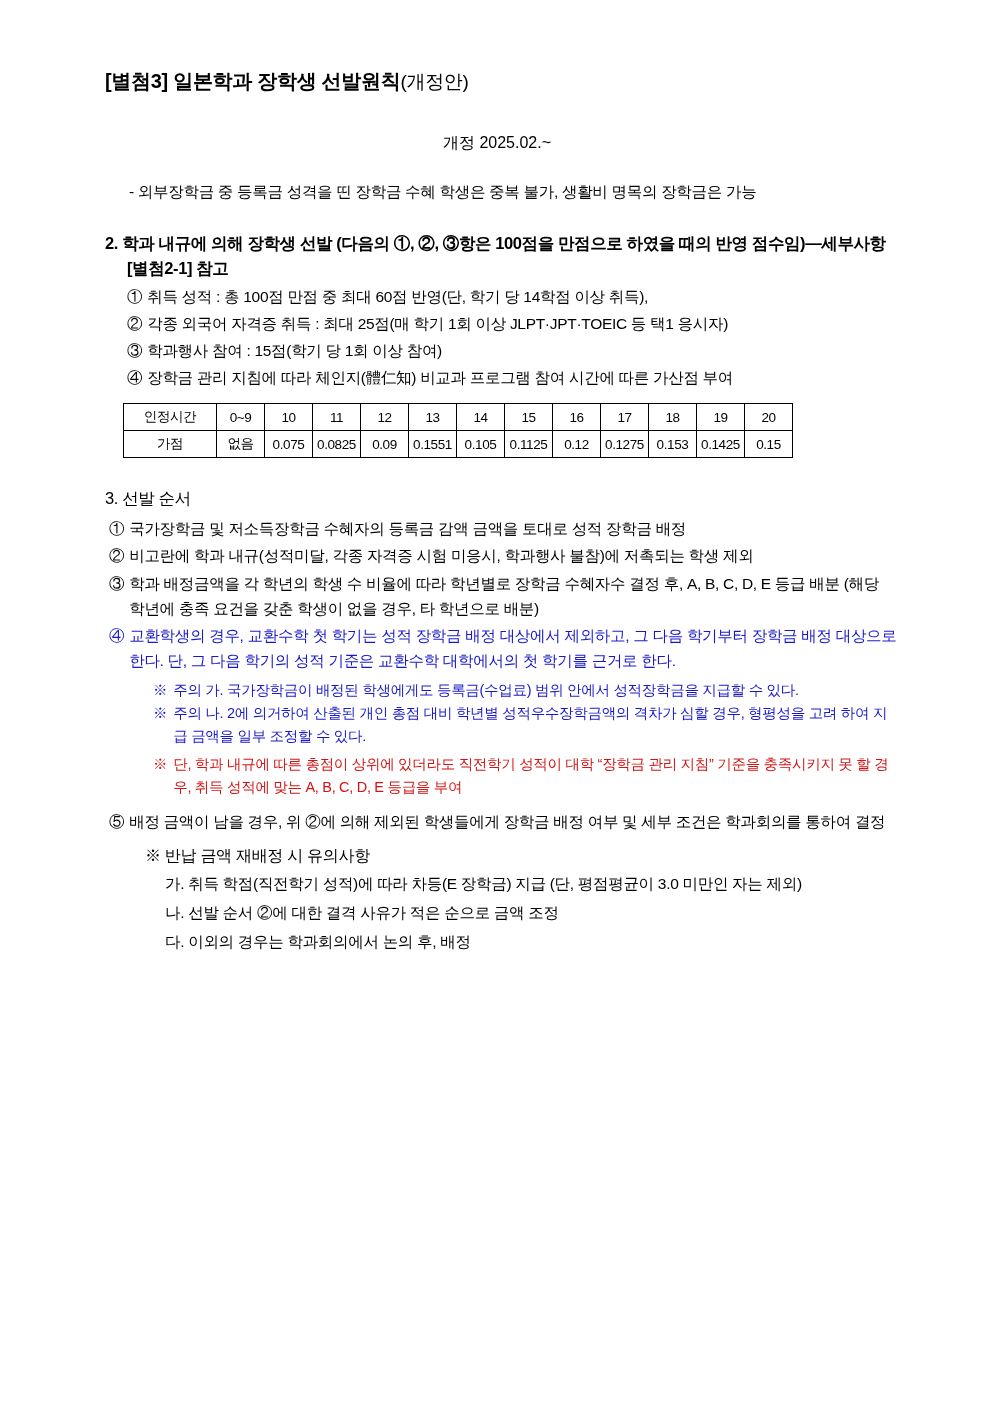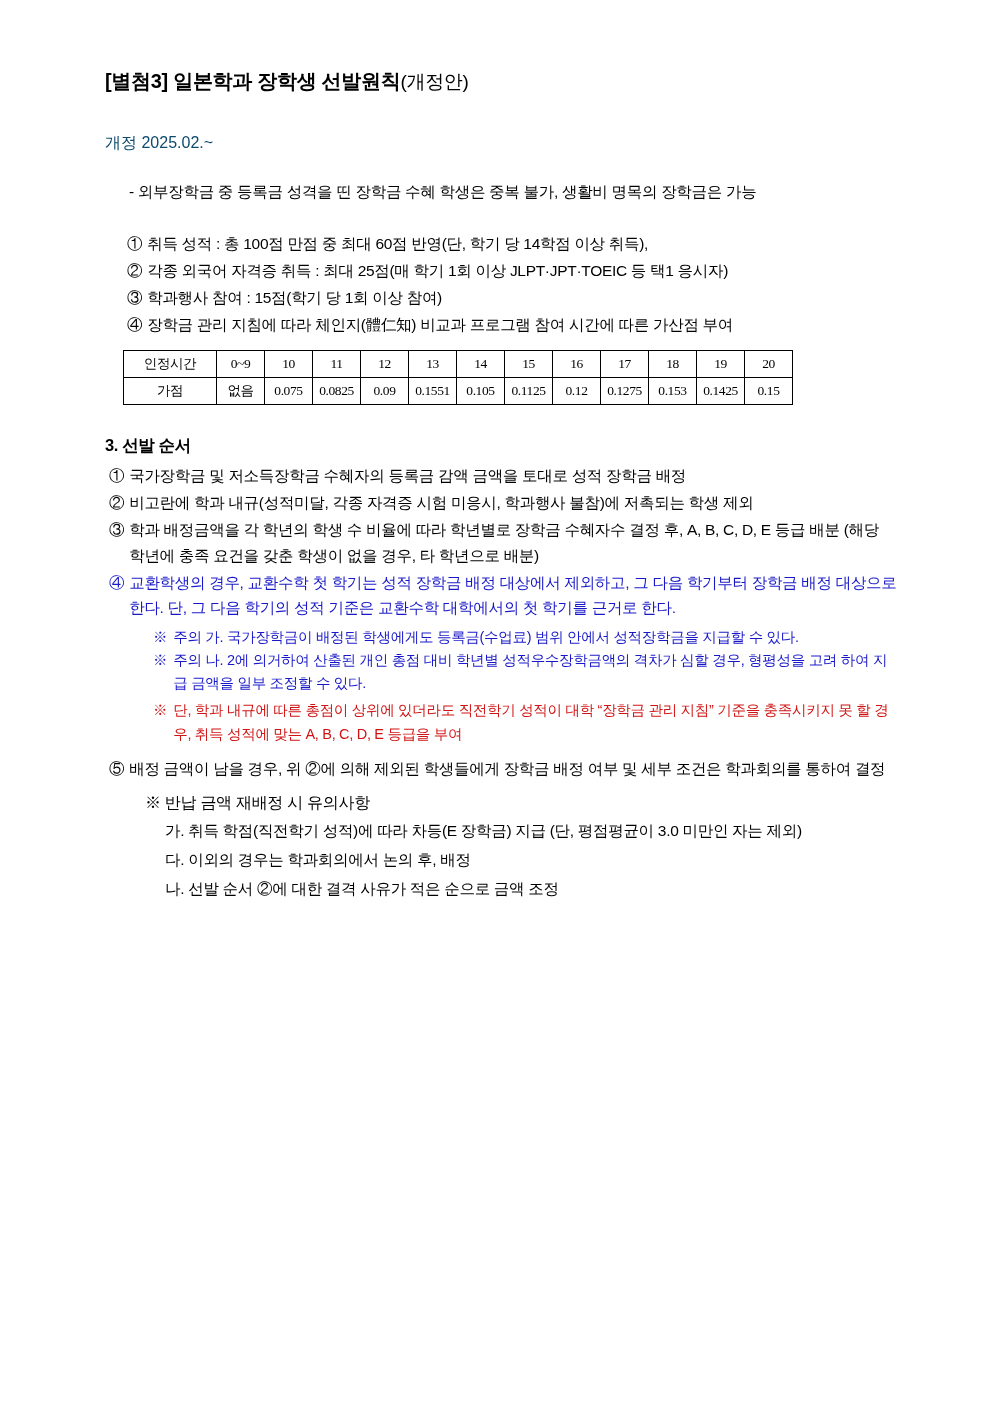--- a/index.html
+++ b/index.html
@@ -26,22 +26,22 @@
     letter-spacing: -0.3px;
     margin: 8px 0 0 0;
   }
   .doc-title .suffix {
     font-weight: normal;
     font-size: 19px;
     text-align: right;
   }
   .revision-line {
     margin-top: 38px;
-    text-align: left;
-    color: #0c4a6e;
+    text-align: center;
+    color: #000000;
     font-size: 16px;
     padding-right: 8px;
   }
   .section {
     margin-top: 26px;
   }
   .sec-head {
     font-size: 16.5px;
     font-weight: bold;
     line-height: 1.55;
@@ -73,36 +73,35 @@
     flex: 1 1 auto;
   }
   .blue {
     color: #1818c8;
   }
   table.grade-table {
     border-collapse: collapse;
     margin: 13px 0 0 18px;
     width: 670px;
     table-layout: fixed;
-    font-family: Liberation Serif, serif;
   }
   table.grade-table td {
     border: 1px solid #000000;
     font-size: 13.5px;
     text-align: center;
     height: 24px;
     padding: 1px 2px;
     letter-spacing: -0.4px;
   }
   table.grade-table td.label {
     width: 88px;
   }
   .sec3-title {
     font-size: 16.5px;
-    font-weight: bold;
+    font-weight: normal;
     margin-top: 30px;
     letter-spacing: -0.4px;
   }
   .ordered {
     margin-top: 6px;
   }
   .note {
     font-size: 14.5px;
     line-height: 1.6;
     letter-spacing: -0.3px;
@@ -147,20 +146,21 @@
     <span>[별첨3] 일본학과 장학생 선발원칙</span><span class="suffix">(개정안)</span>
   </div>
 
   <div class="revision-line">개정 2025.02.~</div>
 
   <div class="section">
     <div class="sub dash">- 외부장학금 중 등록금 성격을 띤 장학금 수혜 학생은 중복 불가, 생활비 명목의 장학금은 가능</div>
   </div>
 
   <div class="section">
+    <div class="sec-head hang">2. 학과 내규에 의해 장학생 선발 (다음의 ①, ②, ③항은 100점을 만점으로 하였을 때의 반영 점수임)—세부사항 [별첨2-1] 참고</div>
 
     <div class="list-item">
       <span class="num">①</span>
       <span class="txt">취득 성적 : 총 100점 만점 중 최대 60점 반영(단, 학기 당 14학점 이상 취득),</span>
     </div>
     <div class="list-item">
       <span class="num">②</span>
       <span class="txt">각종 외국어 자격증 취득 : 최대 25점(매 학기 1회 이상 JLPT·JPT·TOEIC 등 택1 응시자)</span>
     </div>
     <div class="list-item">
@@ -243,17 +243,17 @@
       <span class="txt">단, 학과 내규에 따른 총점이 상위에 있더라도 직전학기 성적이 대학 “장학금 관리 지침” 기준을 충족시키지 못 할 경우, 취득 성적에 맞는 A, B, C, D, E 등급을 부여</span>
     </div>
 
     <div class="list-item" style="margin-left:4px; margin-top:10px;">
       <span class="num">⑤</span>
       <span class="txt">배정 금액이 남을 경우, 위 ②에 의해 제외된 학생들에게 장학금 배정 여부 및 세부 조건은 학과회의를 통하여 결정</span>
     </div>
 
     <div class="caution-head">※ 반납 금액 재배정 시 유의사항</div>
     <div class="caution-item">가. 취득 학점(직전학기 성적)에 따라 차등(E 장학금) 지급 (단, 평점평균이 3.0 미만인 자는 제외)</div>
+    <div class="caution-item">나. 선발 순서 ②에 대한 결격 사유가 적은 순으로 금액 조정</div>
     <div class="caution-item">다. 이외의 경우는 학과회의에서 논의 후, 배정</div>
-    <div class="caution-item">나. 선발 순서 ②에 대한 결격 사유가 적은 순으로 금액 조정</div>
   </div>
 
 </div>
 
 </body></html>

